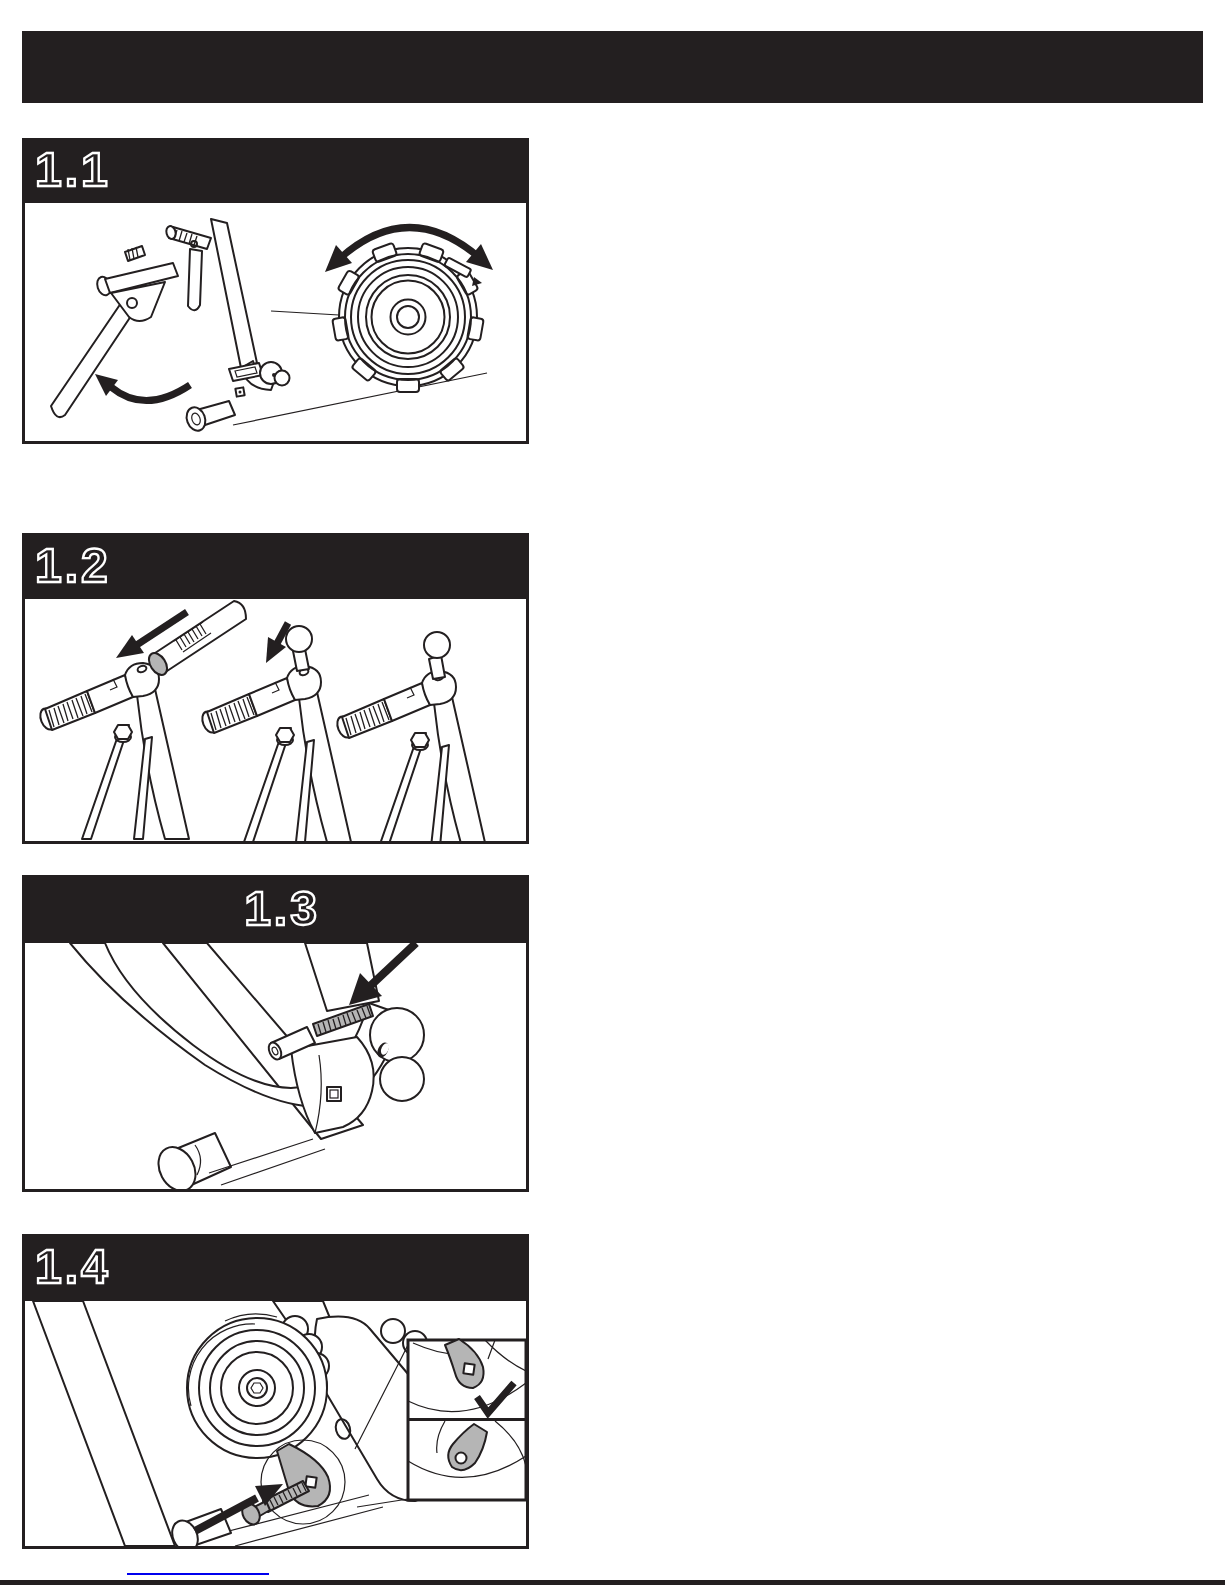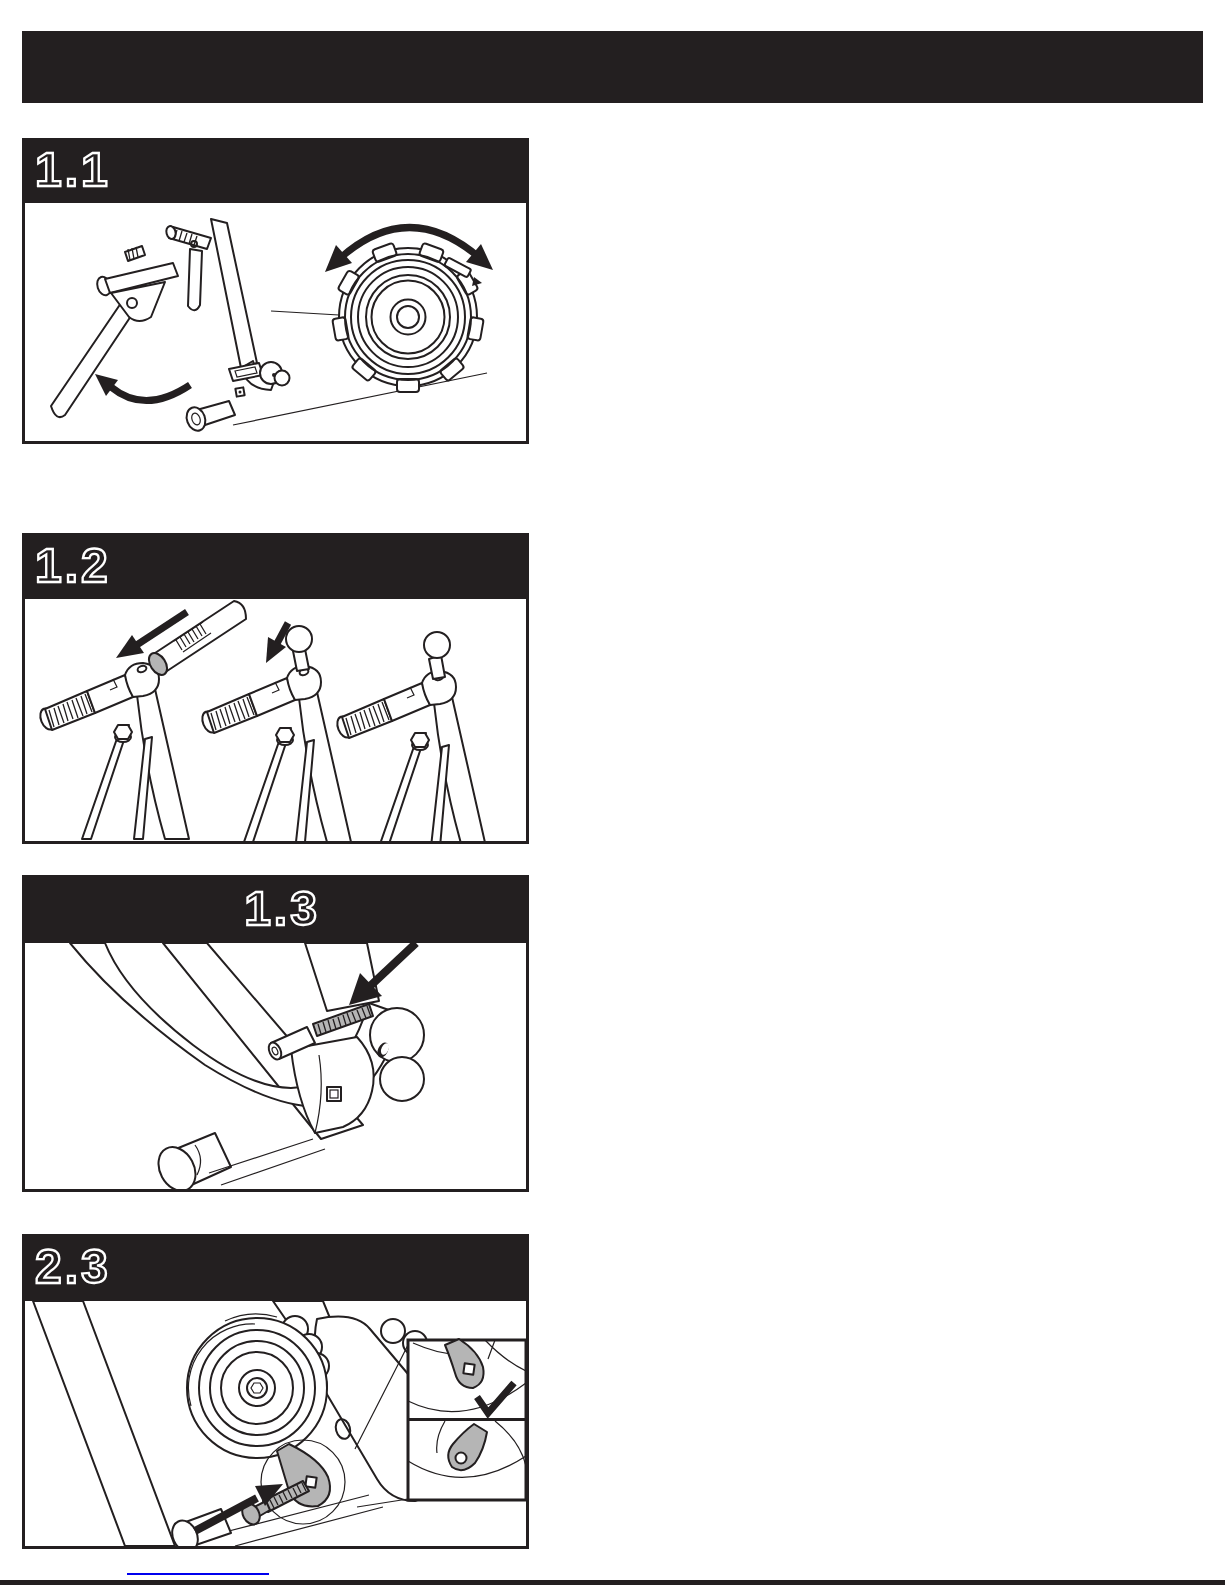--- a/index.html
+++ b/index.html
@@ -200,21 +200,21 @@
       <path class="h" d="M293,81 L296,91 M298,79 L301,89 M303,77 L306,88 M308,76 L311,86 M313,74 L316,84 M318,72 L321,82 M322,70 L326,81 M327,69 L331,79 M332,67 L336,77 M337,65 L341,75 M342,63 L346,74"></path>
 
       <path class="k8" d="M391,0 L342,46"></path>
       <polygon class="ink" points="324,62 357,53 335,30"></polygon>
     </svg>
   </div>
 </section>
 
 <section class="panel" style="top:1234px;">
   <div class="panel-header" style="height:64px;">
-    <span class="step-label">2.3</span>
+    <span class="step-label">1.4</span>
   </div>
   <div class="figure" style="height:251px;">
     <svg width="501" height="245" viewBox="0 0 501 245" aria-label="Drive the bolt through the cam lever; square-hole orientation is correct, round-hole is wrong">
       <path class="w" d="M8,0 L58,0 L150,245 L100,245 Z"></path>
       <path class="w" d="M248,0 L298,0 L318,49 L290,61 Z"></path>
 
       <path class="w" d="M292,18 Q330,10 345,28 L448,150 Q458,170 440,180 L390,200 Q365,200 352,178 L300,90 Q285,50 292,18 Z"></path>
       <circle class="w" cx="368" cy="30" r="12"></circle>
       <circle class="w" cx="390" cy="42" r="12"></circle>
       <circle class="w" cx="270" cy="28" r="13"></circle>

